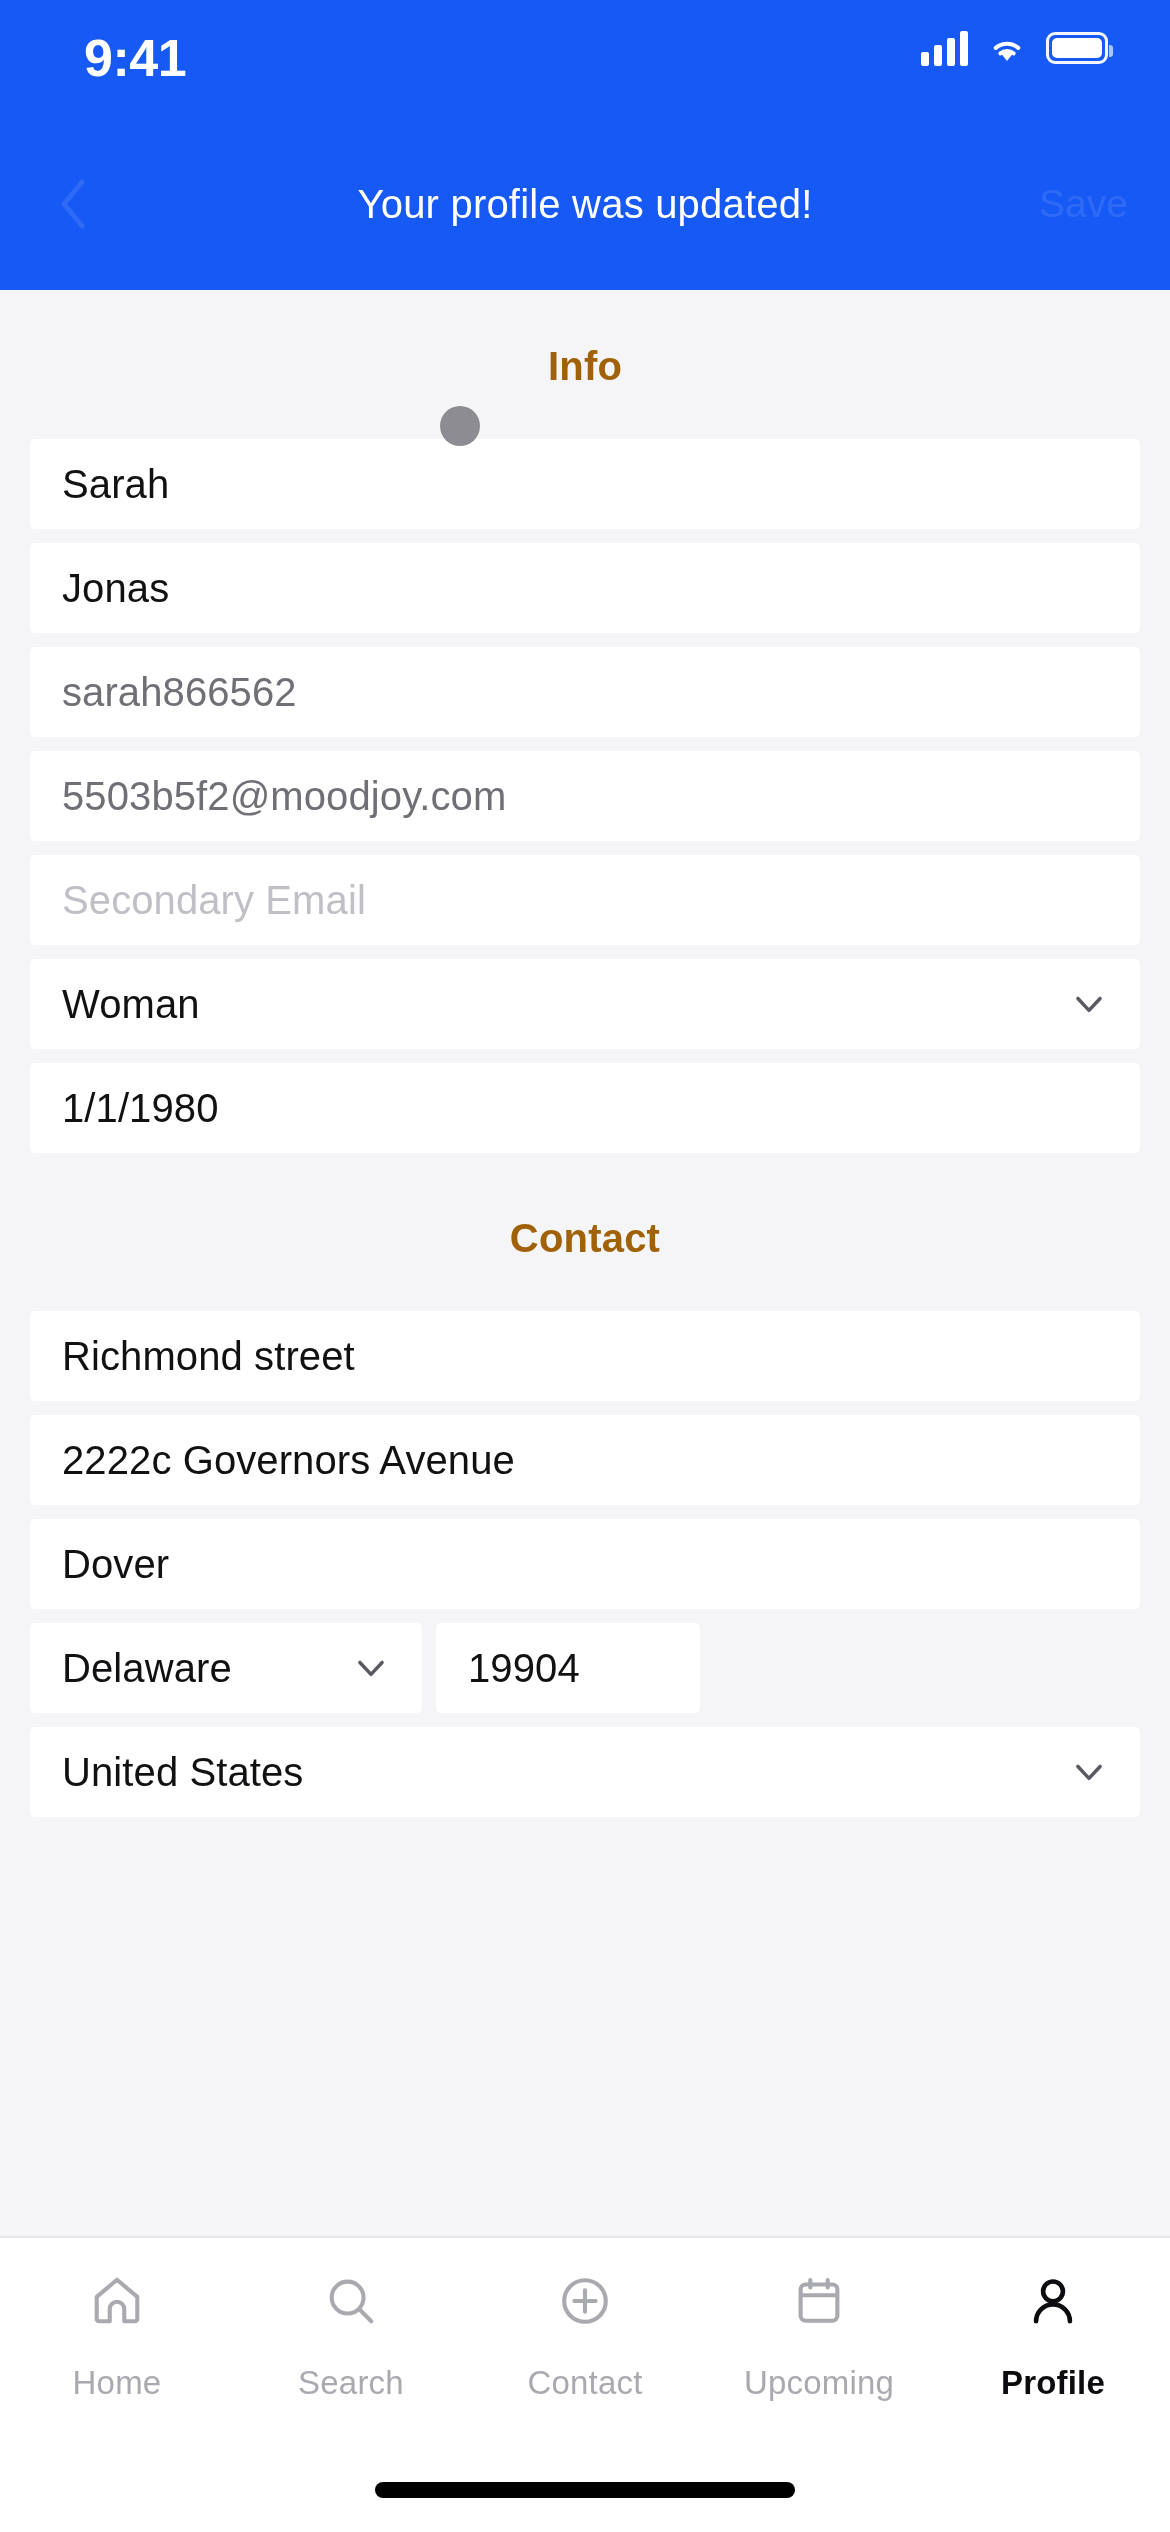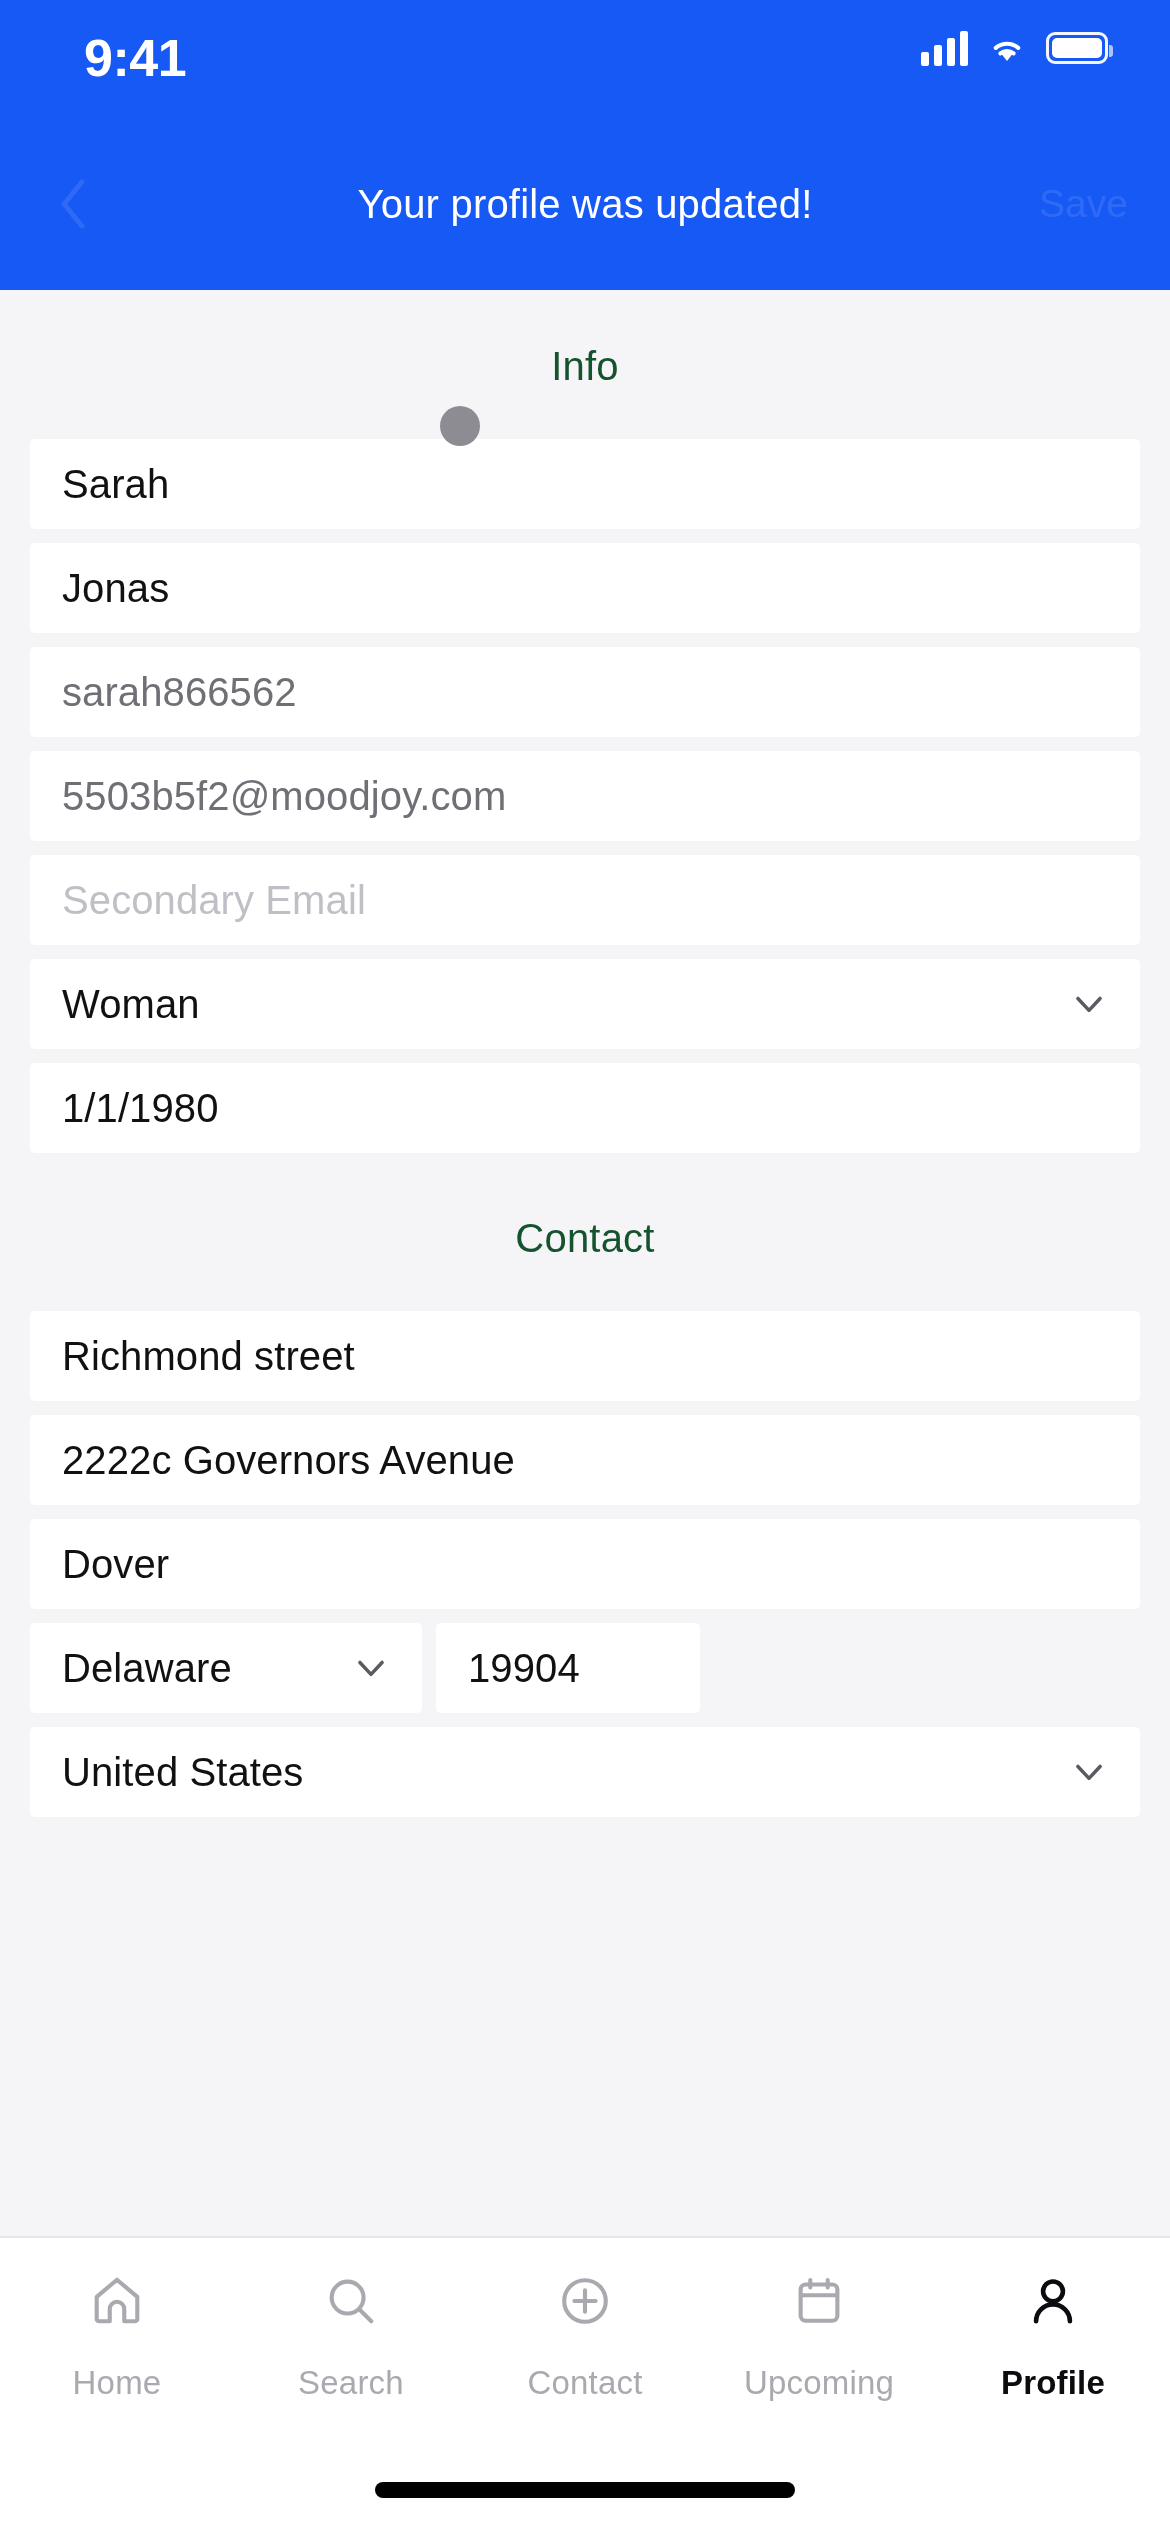--- a/index.html
+++ b/index.html
@@ -68,21 +68,21 @@
     font-size:40px; color:#FFFFFF; font-weight:400; letter-spacing:.2px;
   }
 
   
   .body {
     position:absolute; top:290px; left:0; width:1170px; height:1946px;
     background:#F5F4F7;
   }
   .section-title {
     width:100%; text-align:center;
-    font-size:40px; font-weight:400; color:#14532d;
+    font-size:40px; font-weight:700; color:#a16207;
     letter-spacing:.2px;
   }
   .s-info  { margin-top:54px; }
   .s-contact { margin-top:63px; }
 
   .fields { margin-top:50px; }
   .field {
     position:relative;
     margin:0 30px 14px 30px;
     height:90px;

